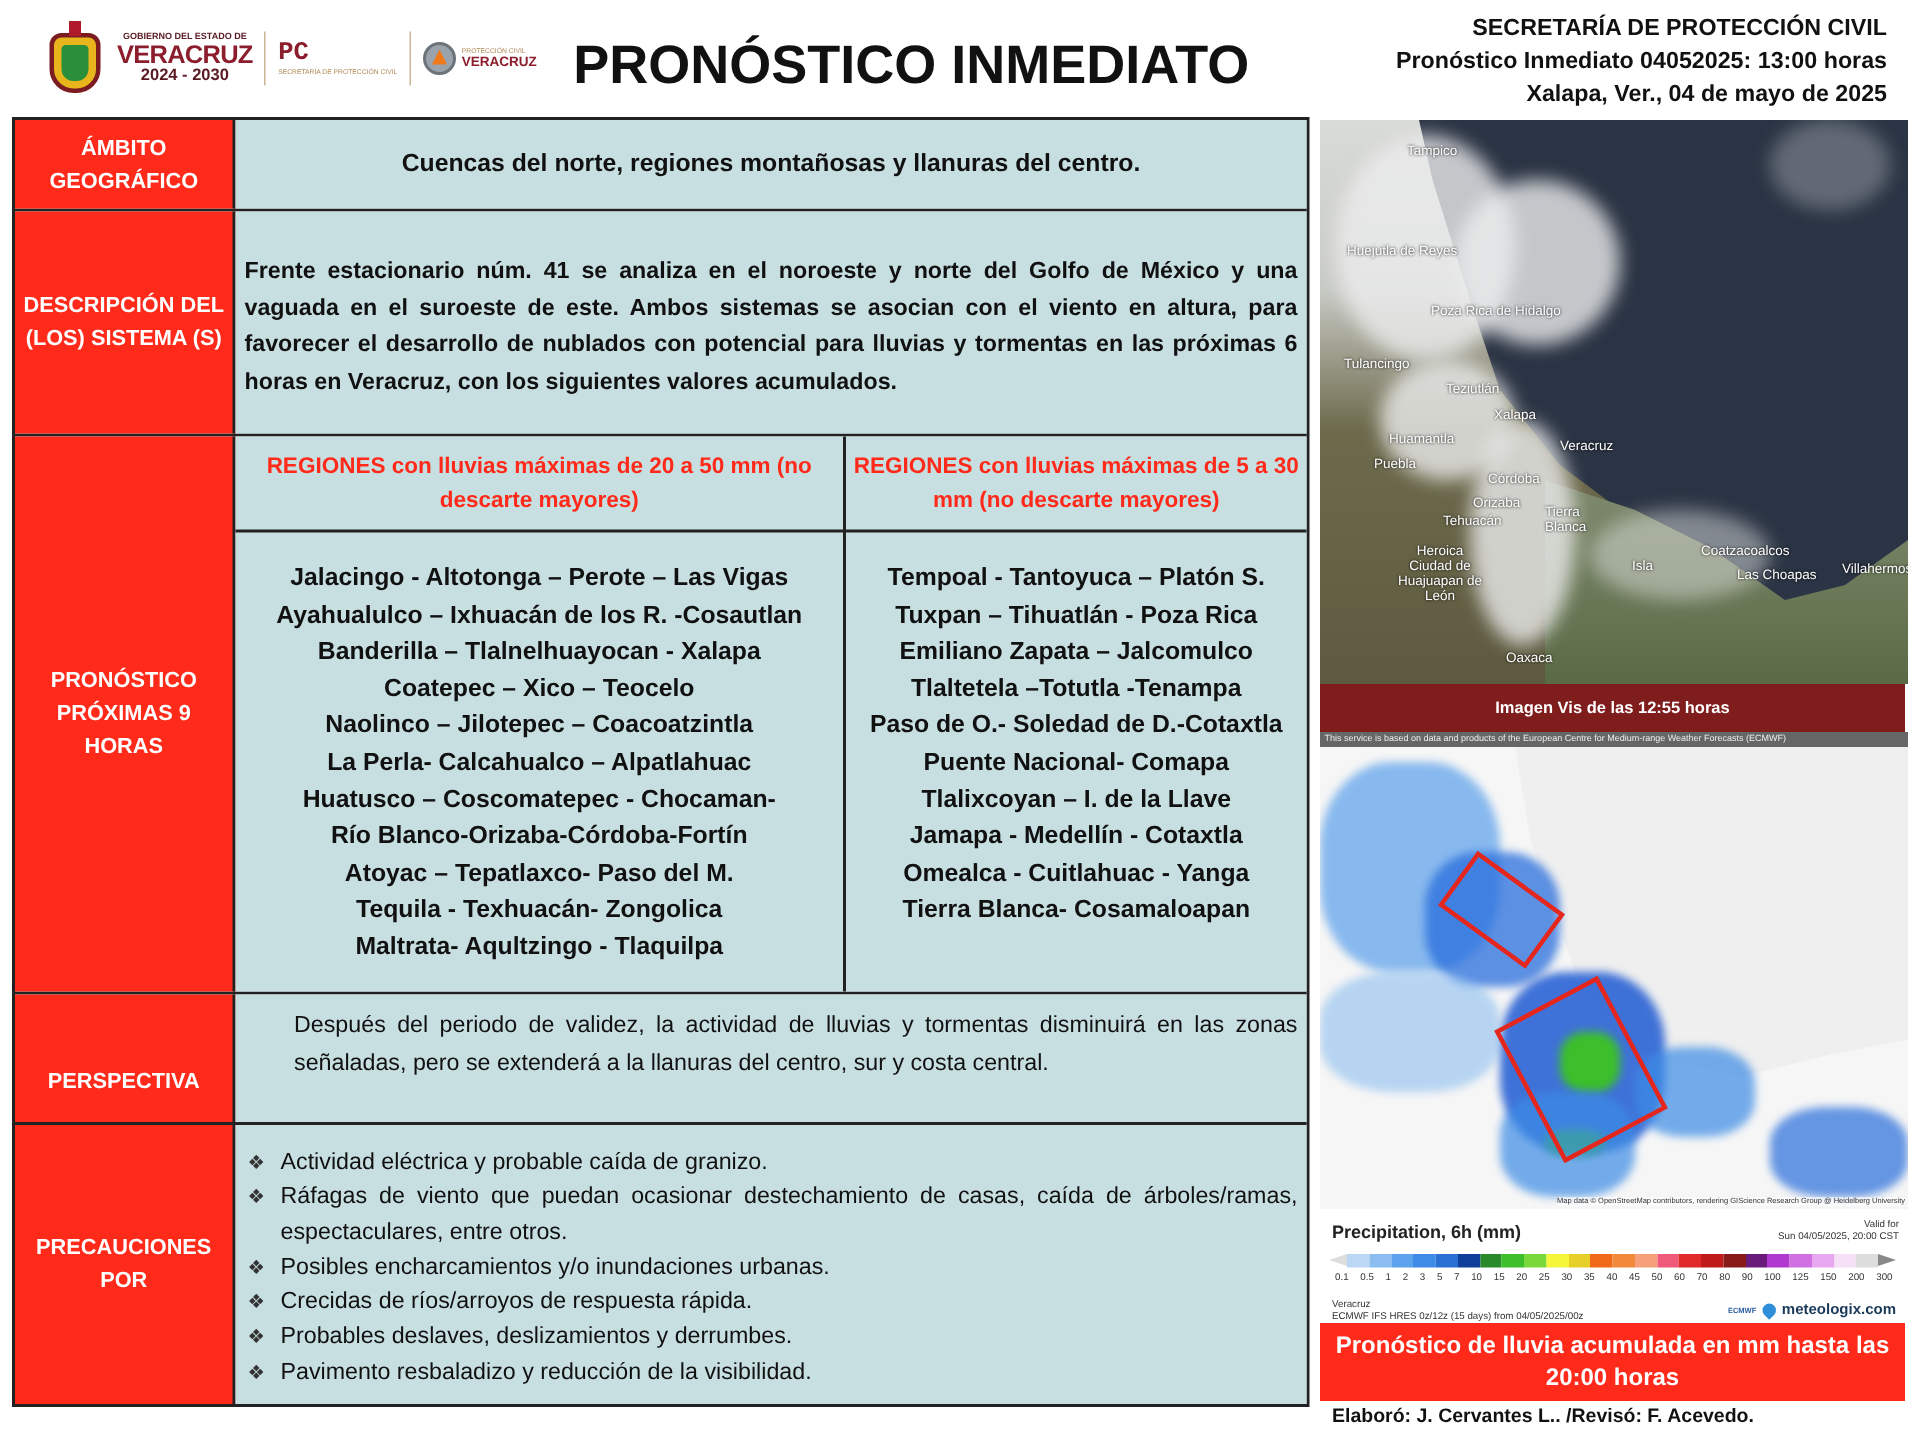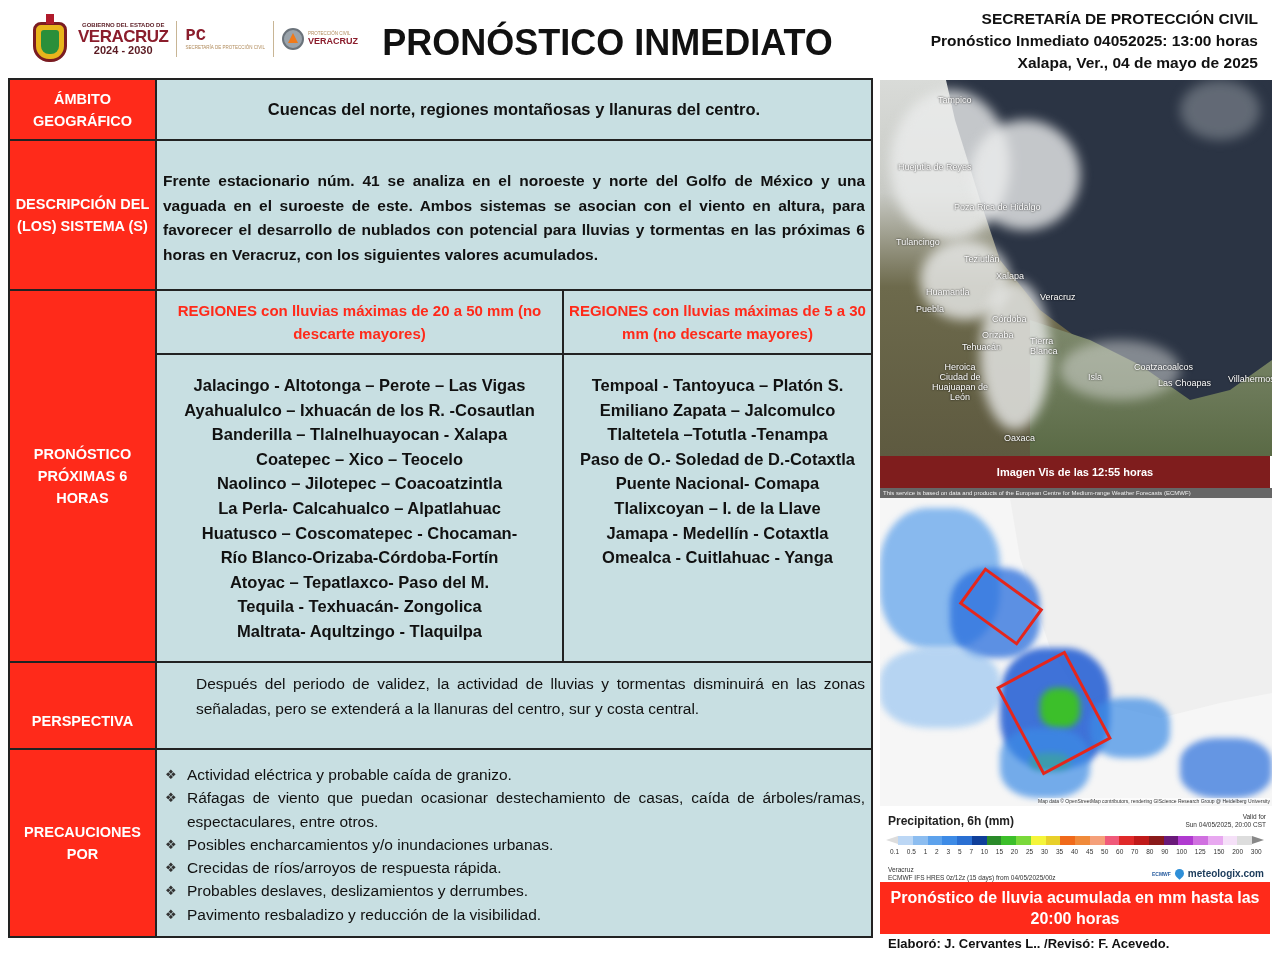--- a/index.html
+++ b/index.html
@@ -134,21 +134,21 @@
   </div>
 
   <div class="row r2">
     <div class="lab">DESCRIPCIÓN DEL (LOS) SISTEMA (S)</div>
     <div class="cell">
         <div class="desc">Frente estacionario núm. 41 se analiza en el noroeste y norte del Golfo de México y una vaguada en el suroeste de este. Ambos sistemas se asocian con el viento en altura, para favorecer el desarrollo de nublados con potencial para lluvias y tormentas en las próximas 6 horas en Veracruz, con los siguientes valores acumulados.</div>
       </div>
   </div>
 
   <div class="row r3">
-    <div class="lab">PRONÓSTICO PRÓXIMAS 6 HORAS</div>
+    <div class="lab">PRONÓSTICO PRÓXIMAS 9 HORAS</div>
     <div class="cell">
       <div class="regions">
         <div class="rcol a">
           <div class="rhead">REGIONES con lluvias máximas de 20 a 50 mm (no descarte mayores)</div>
           <div class="rlist">
             <div>Jalacingo - Altotonga – Perote – Las Vigas</div>
             <div>Ayahualulco – Ixhuacán de los R. -Cosautlan</div>
             <div>Banderilla – Tlalnelhuayocan - Xalapa</div>
             <div>Coatepec – Xico – Teocelo</div>
             <div>Naolinco – Jilotepec – Coacoatzintla</div>
@@ -157,27 +157,29 @@
             <div>Río Blanco-Orizaba-Córdoba-Fortín</div>
             <div>Atoyac – Tepatlaxco- Paso del M.</div>
             <div>Tequila - Texhuacán- Zongolica</div>
             <div>Maltrata- Aqultzingo - Tlaquilpa</div>
           </div>
         </div>
         <div class="rcol b">
           <div class="rhead">REGIONES con lluvias máximas de 5 a 30 mm (no descarte mayores)</div>
           <div class="rlist">
             <div>Tempoal - Tantoyuca – Platón S.</div>
+            <div>Tuxpan – Tihuatlán -  Poza Rica</div>
             <div>Emiliano Zapata – Jalcomulco</div>
             <div>Tlaltetela –Totutla -Tenampa</div>
             <div>Paso de O.- Soledad de D.-Cotaxtla</div>
             <div>Puente Nacional- Comapa</div>
             <div>Tlalixcoyan – I. de la Llave</div>
             <div>Jamapa - Medellín - Cotaxtla</div>
             <div>Omealca - Cuitlahuac - Yanga</div>
+            <div>Tierra Blanca- Cosamaloapan</div>
           </div>
         </div>
       </div>
     </div>
   </div>
 
   <div class="row r4">
     <div class="lab persp">PERSPECTIVA</div>
     <div class="cell">
         <div class="persp-text">Después del periodo de validez, la actividad de lluvias y tormentas disminuirá en las zonas señaladas,  pero se extenderá a la llanuras del centro, sur y costa central.</div>

